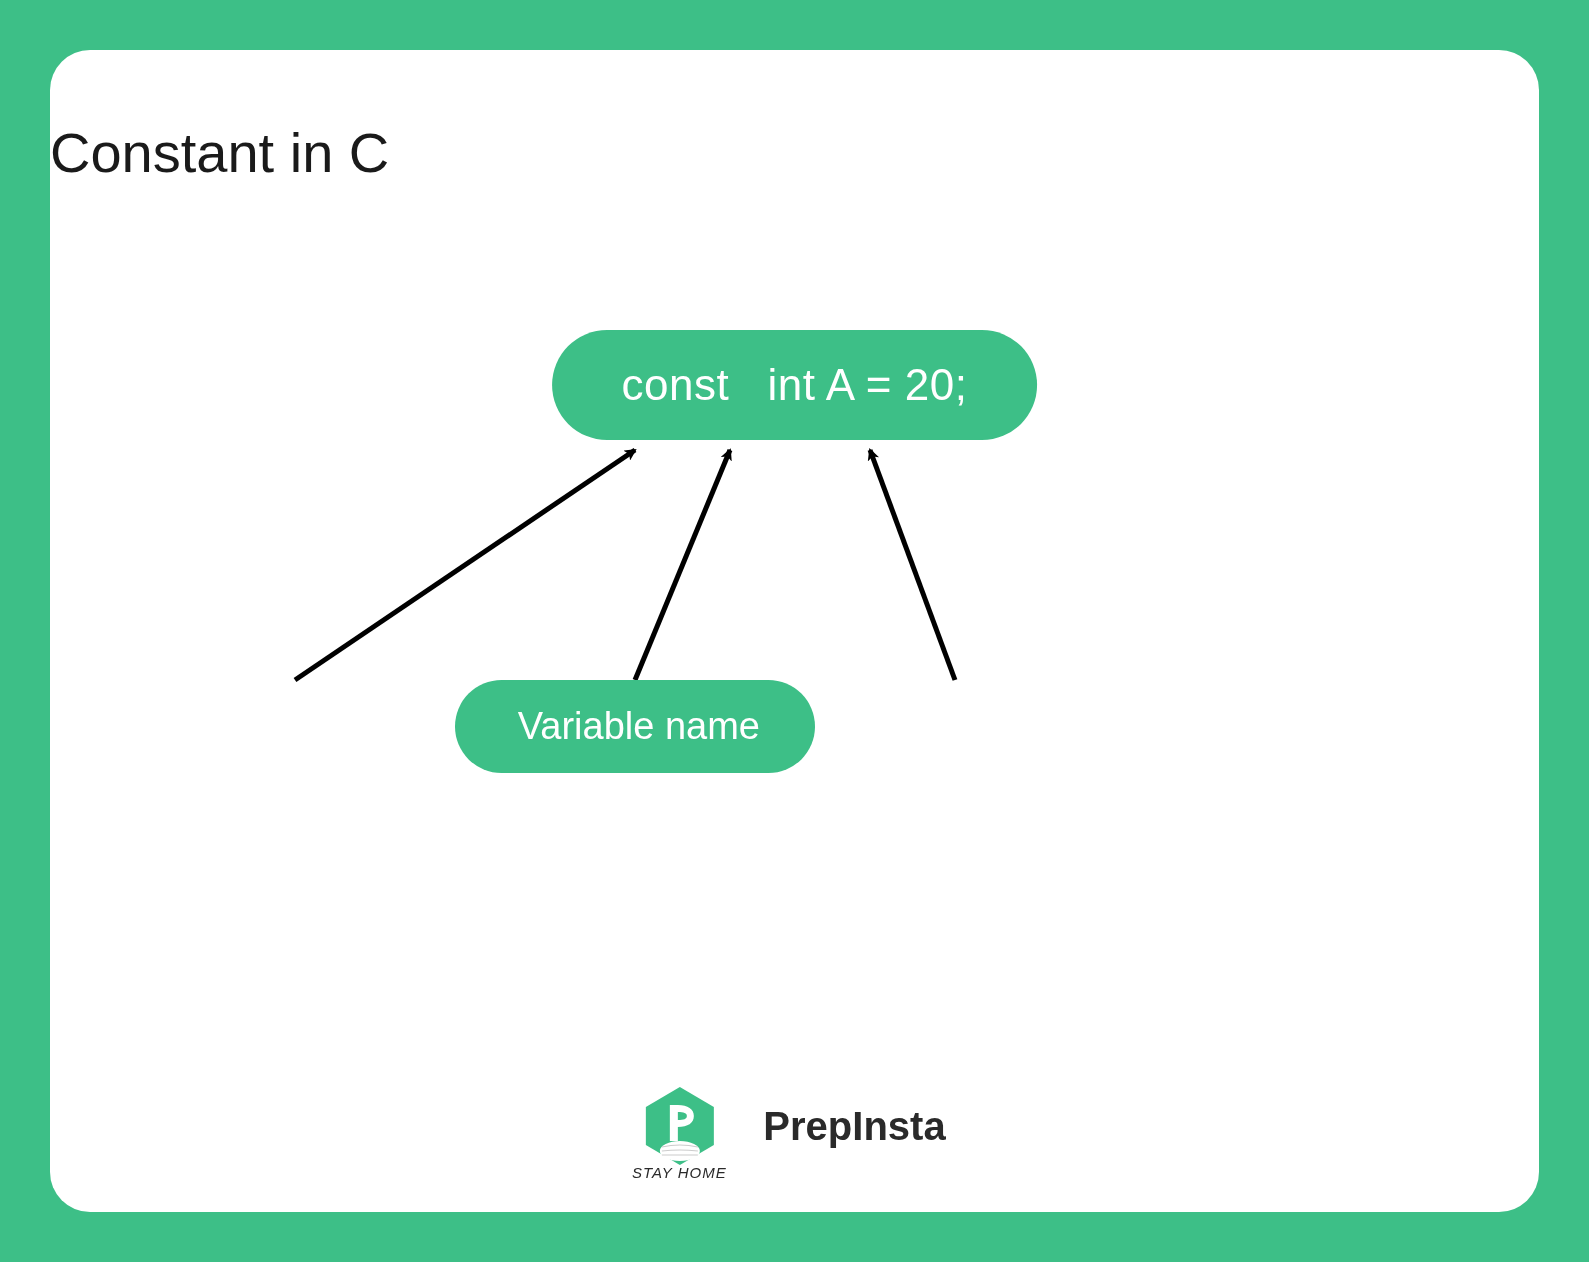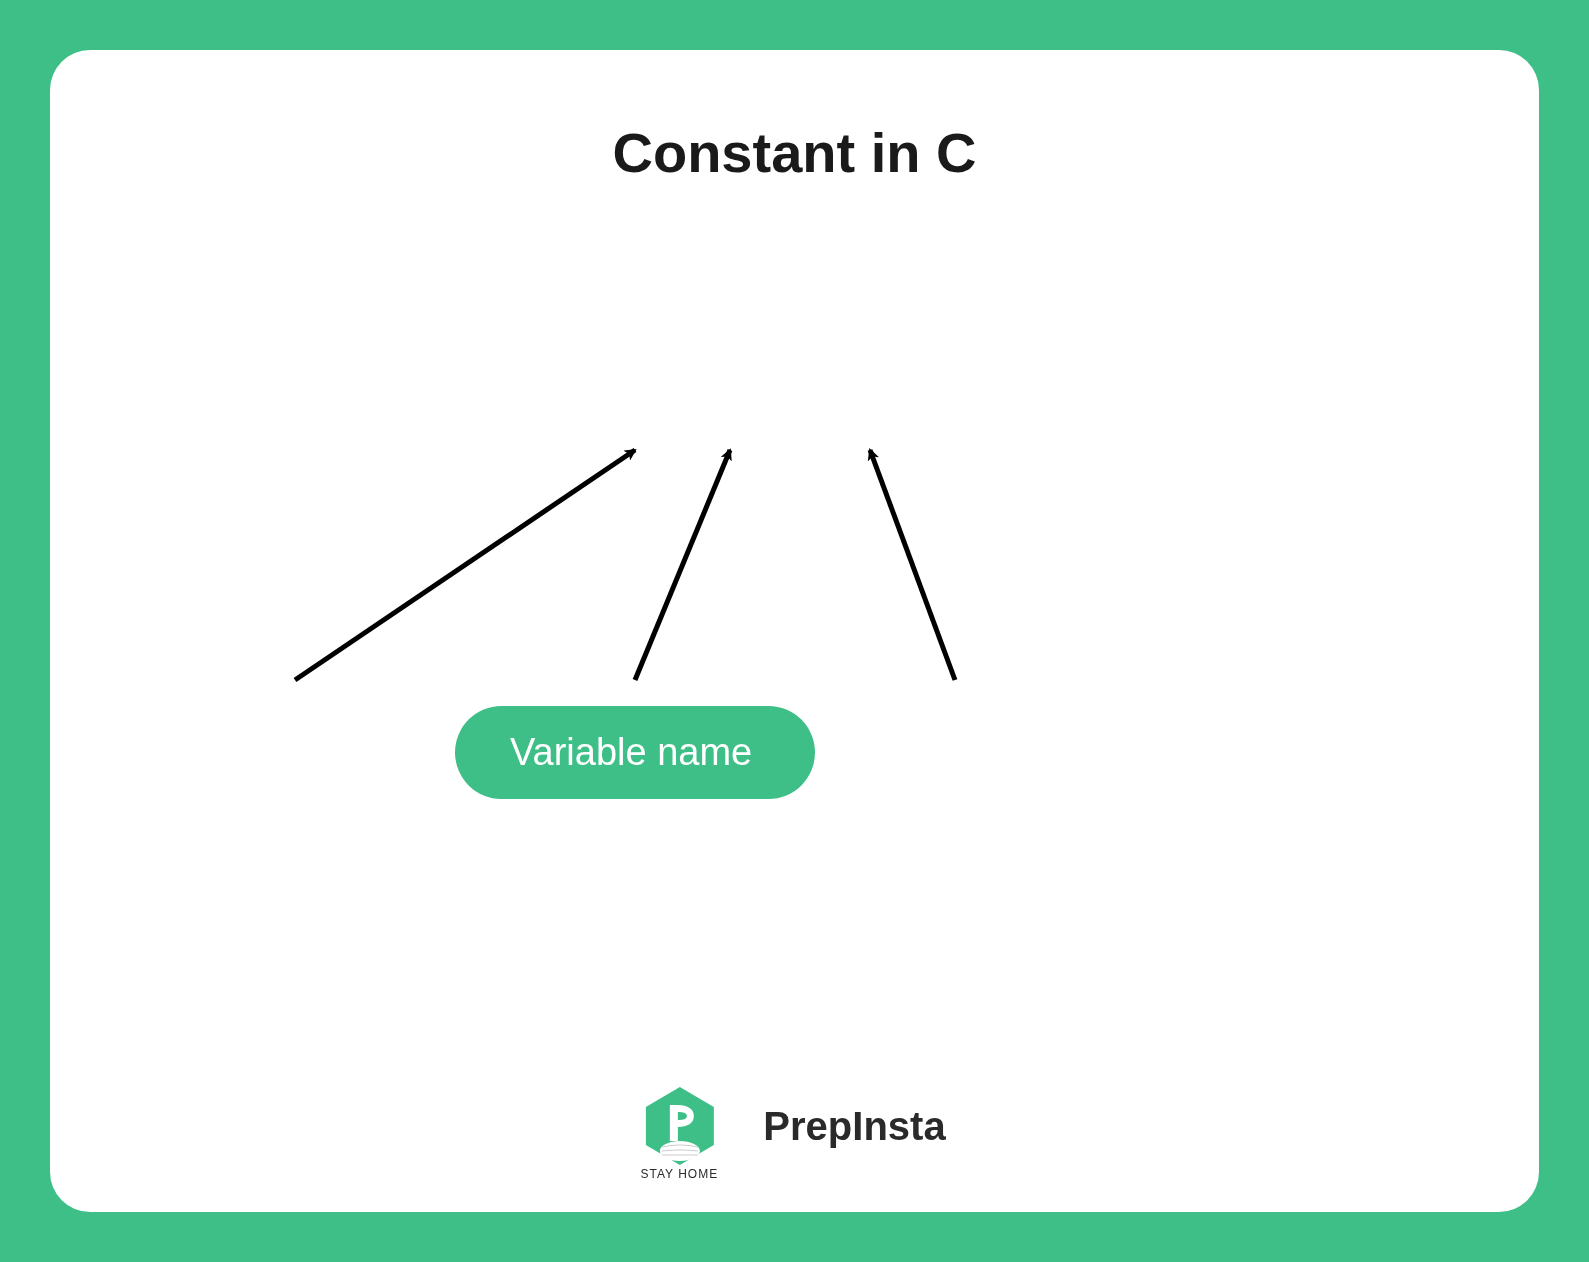--- a/index.html
+++ b/index.html
@@ -11,23 +11,23 @@
   }
   .card {
     width: 100%;
     height: 100%;
     background: #ffffff;
     border-radius: 40px;
     position: relative;
     overflow: hidden;
   }
   .title {
-    text-align: center;
+    text-align: left;
     font-size: 56px;
-    font-weight: 700;
+    font-weight: 400;
     color: #1a1a1a;
     padding-top: 70px;
   }
   .code-pill {
     position: absolute;
     left: 50%;
     transform: translateX(-50%);
     top: 280px;
     background: #3DBF87;
     color: #ffffff;
@@ -42,21 +42,21 @@
     position: absolute;
     background: #3DBF87;
     color: #ffffff;
     font-size: 38px;
     font-weight: 400;
     padding: 25px 55px;
     border-radius: 55px;
     white-space: nowrap;
   }
   .label-datatype { left: 70px;  top: 630px; width: 300px; text-align:center;}
-  .label-varname  { left: 405px; top: 656px; width: 360px; text-align:left;}
+  .label-varname  { left: 405px; top: 630px; width: 360px; text-align:right;}
   .label-value    { left: 800px; top: 630px; width: 300px; text-align:center;}
   svg.arrows {
     position: absolute;
     left: 0; top: 0;
     width: 100%; height: 100%;
     pointer-events: none;
   }
   .logo-wrap {
     position: absolute;
     bottom: 45px;
@@ -69,38 +69,40 @@
   .logo-hex {
     width: 72px; height: 82px; position: relative;
   }
   .logo-text {
     font-size: 40px;
     font-weight: 700;
     color: #2a2a2a;
     margin-left: 36px;
   }
   .stayhome {
-    font-size: 12px;
+    font-size: 15px;
     color: #2a2a2a;
     text-align: right;
     letter-spacing: 1px;
     position: absolute;
     bottom: -14px;
     left: 50%;
     transform: translateX(-50%);
     white-space: nowrap;
+    font-style: italic;
   }
 </style>
 </head>
 <body>
 
 <div class="card">
 
   <h1 class="title">Constant in C</h1>
 
+  <div class="code-pill">const&nbsp;&nbsp;&nbsp;int A = 20;</div>
 
   <svg class="arrows" viewBox="0 0 1489 1162" preserveAspectRatio="none">
     <defs>
       <marker id="arrowhead" markerWidth="12" markerHeight="12" refX="10" refY="6" orient="auto" markerUnits="userSpaceOnUse">
         <path d="M0,0 L12,6 L0,12 L3,6 Z" fill="#000000"></path>
       </marker>
     </defs>
 
     <line x1="245" y1="630" x2="585" y2="400" stroke="#000000" stroke-width="5" marker-end="url(#arrowhead)"></line>
 

